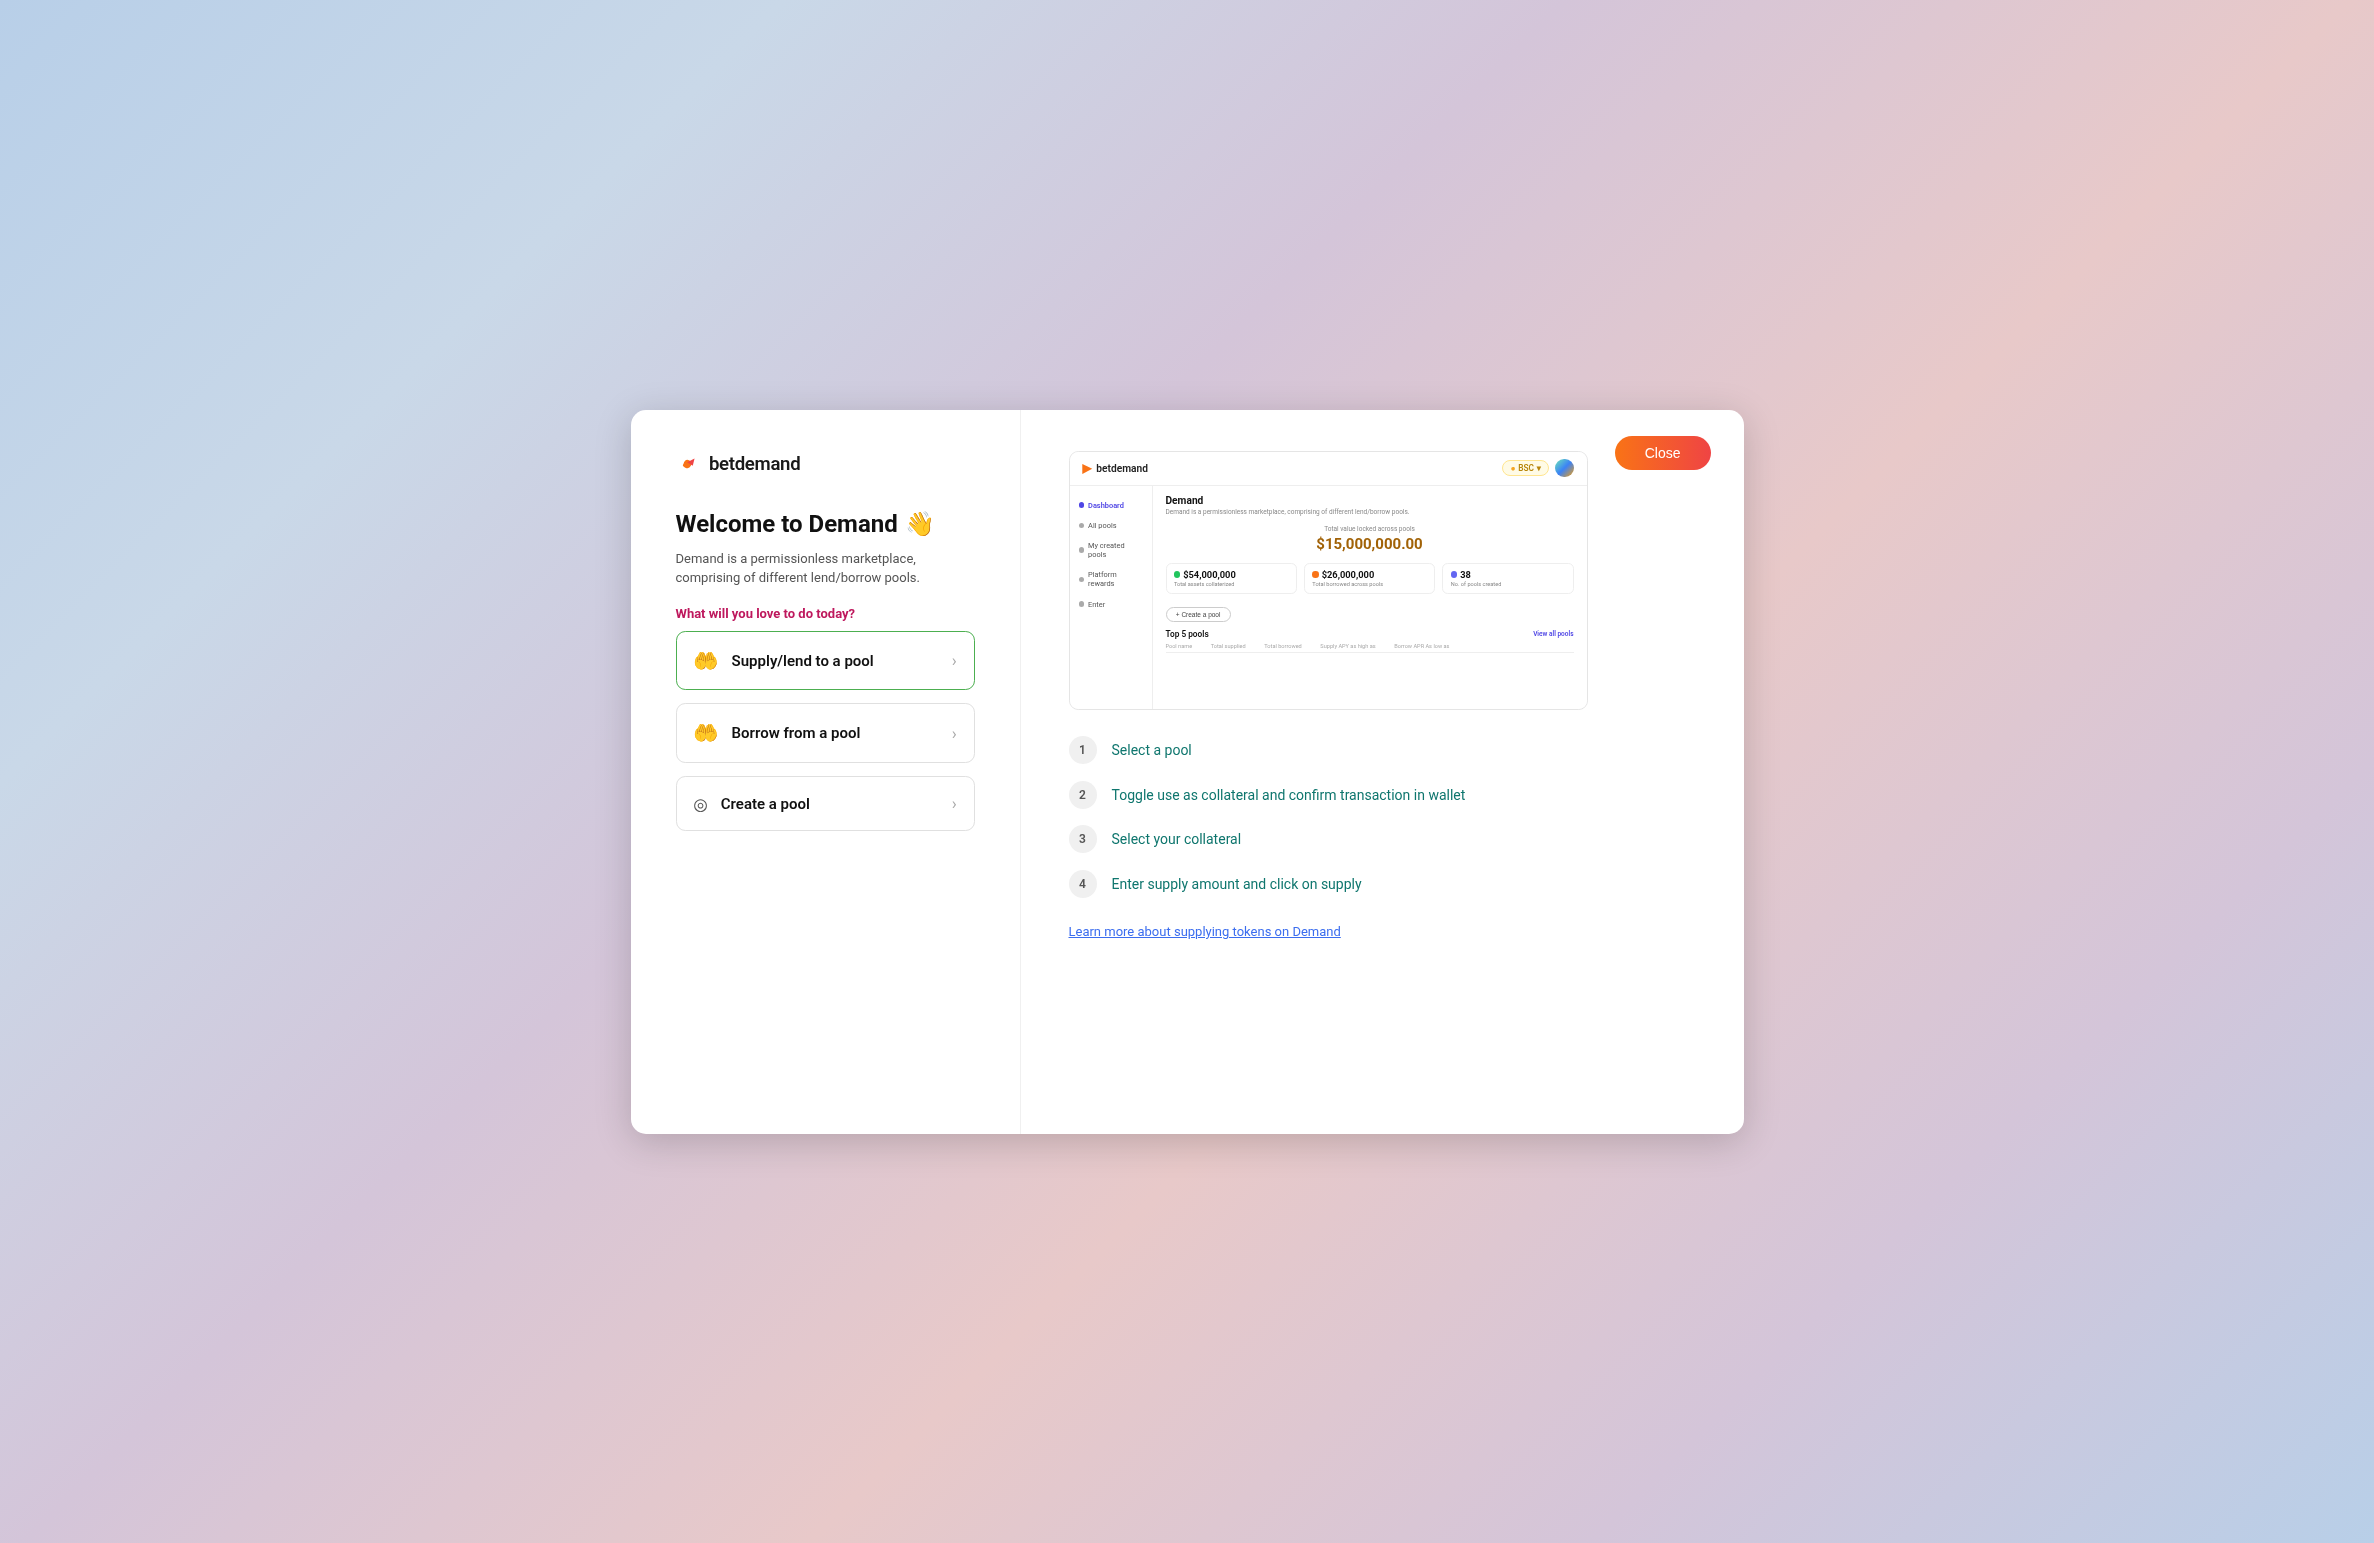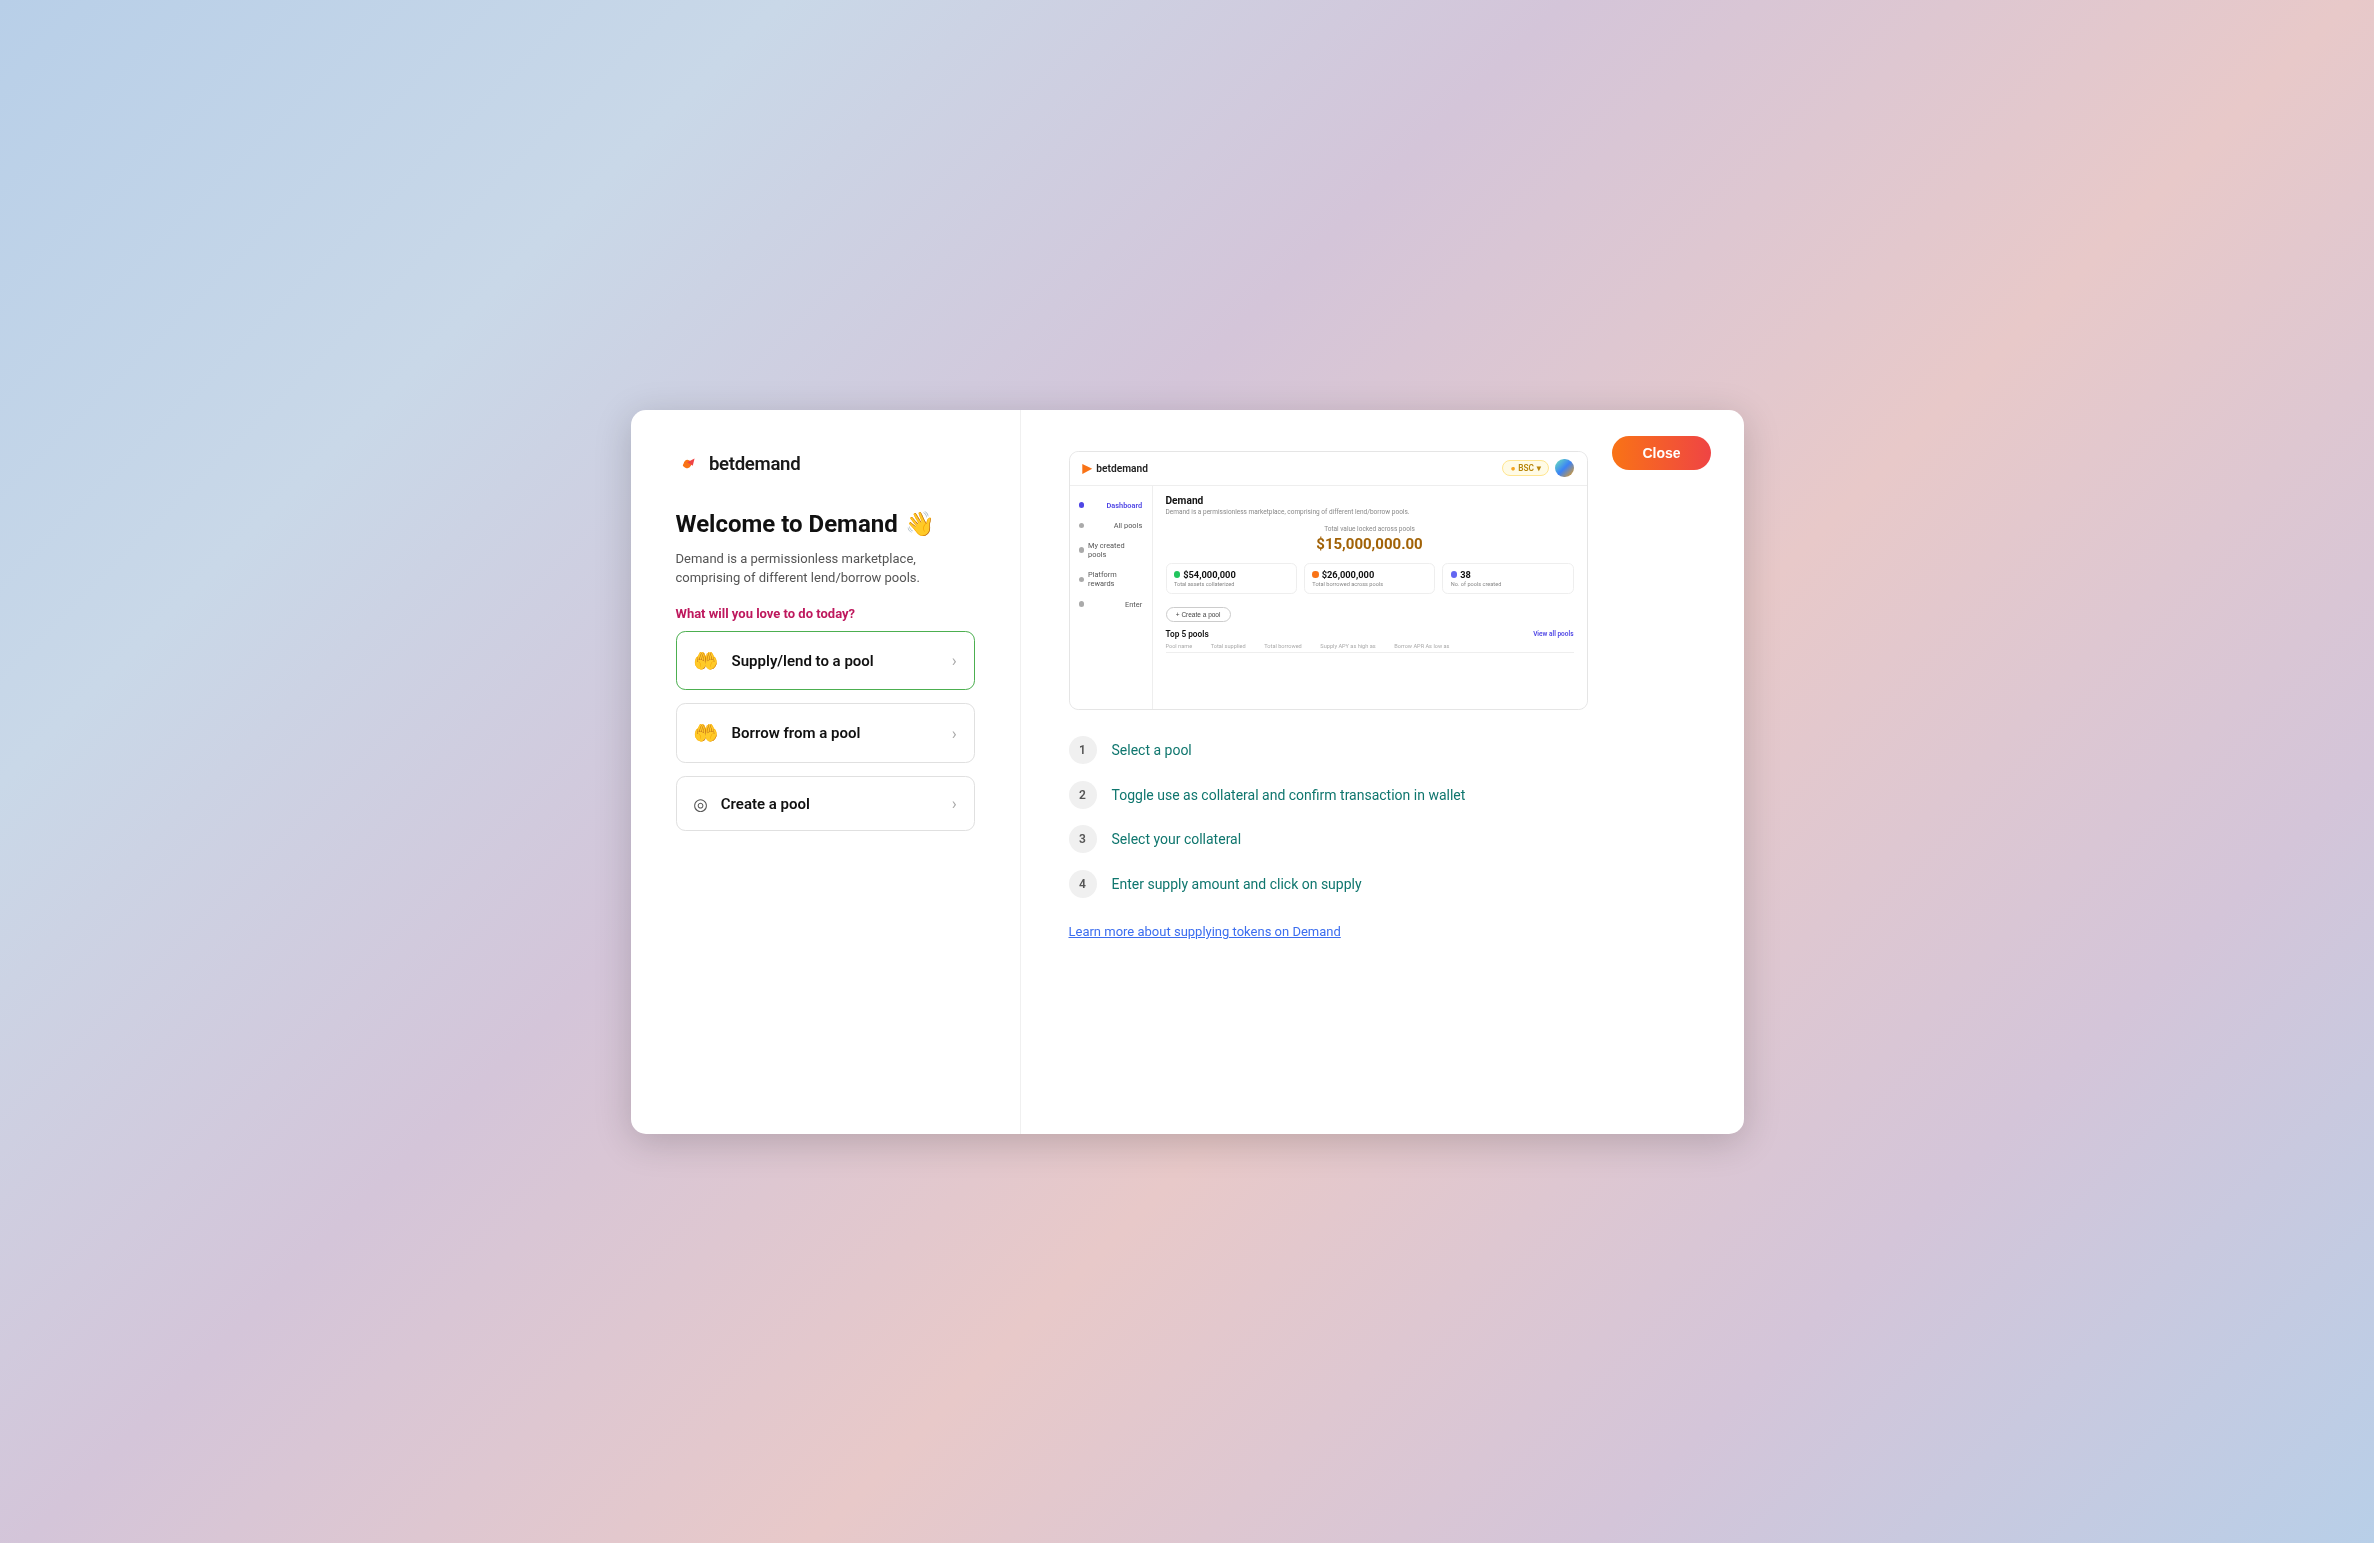--- a/index.html
+++ b/index.html
@@ -116,21 +116,21 @@
     .close-btn {
       position: absolute;
       top: 26px;
       right: 33px;
       background: linear-gradient(90deg, #f97316, #ef4444);
       color: #fff;
       border: none;
       border-radius: 28px;
       padding: 9.3px 30px;
       font-size: 14px;
-      font-weight: 700;
+      font-weight: 400;
       cursor: pointer;
       z-index: 10;
     }
     
     .dashboard-preview {
       background: #f8f8fa;
       border-radius: 9.3px;
       border: 0.9px solid #e5e5e5;
       overflow: hidden;
       margin-top: 0;
@@ -192,21 +192,20 @@
       background: #fff;
     }
     .preview-sidebar-item {
       padding: 5.6px 9.3px;
       font-size: 7.4px;
       color: #555;
       display: flex;
       align-items: center;
       gap: 3.7px;
       cursor: pointer;
-      justify-content: space-between;
     }
     .preview-sidebar-item.active-nav {
       color: #4f46e5;
       font-weight: 600;
     }
     .preview-sidebar-dot {
       width: 5.6px;
       height: 5.6px;
       border-radius: 50%;
       background: currentColor;

